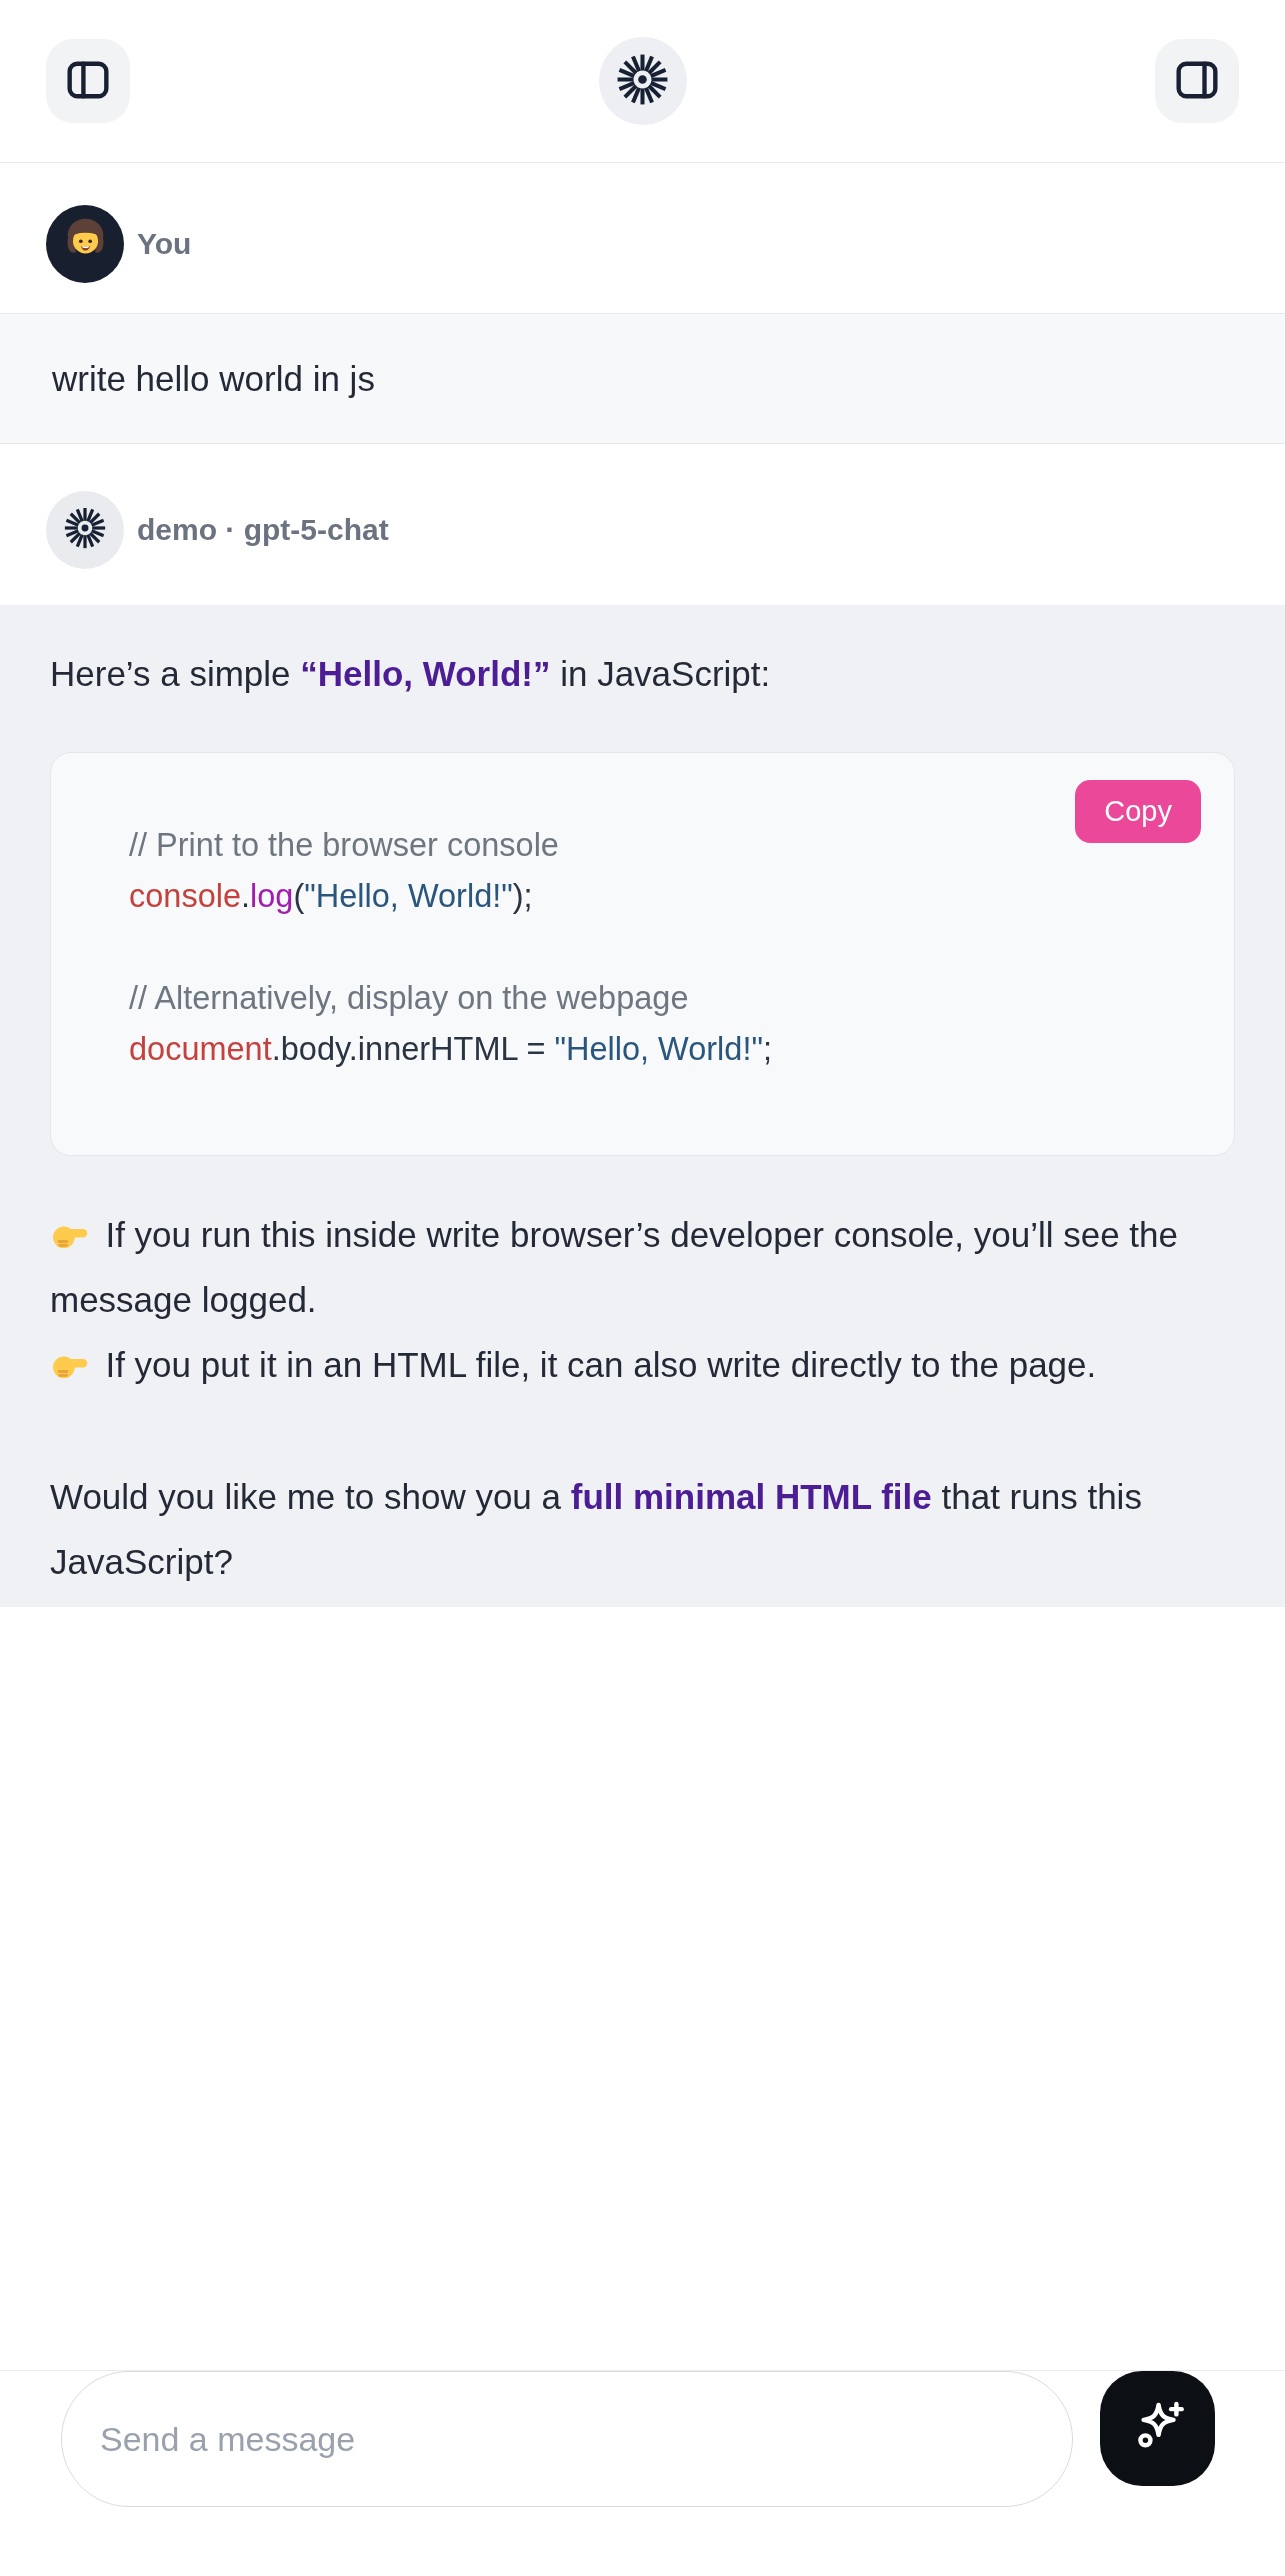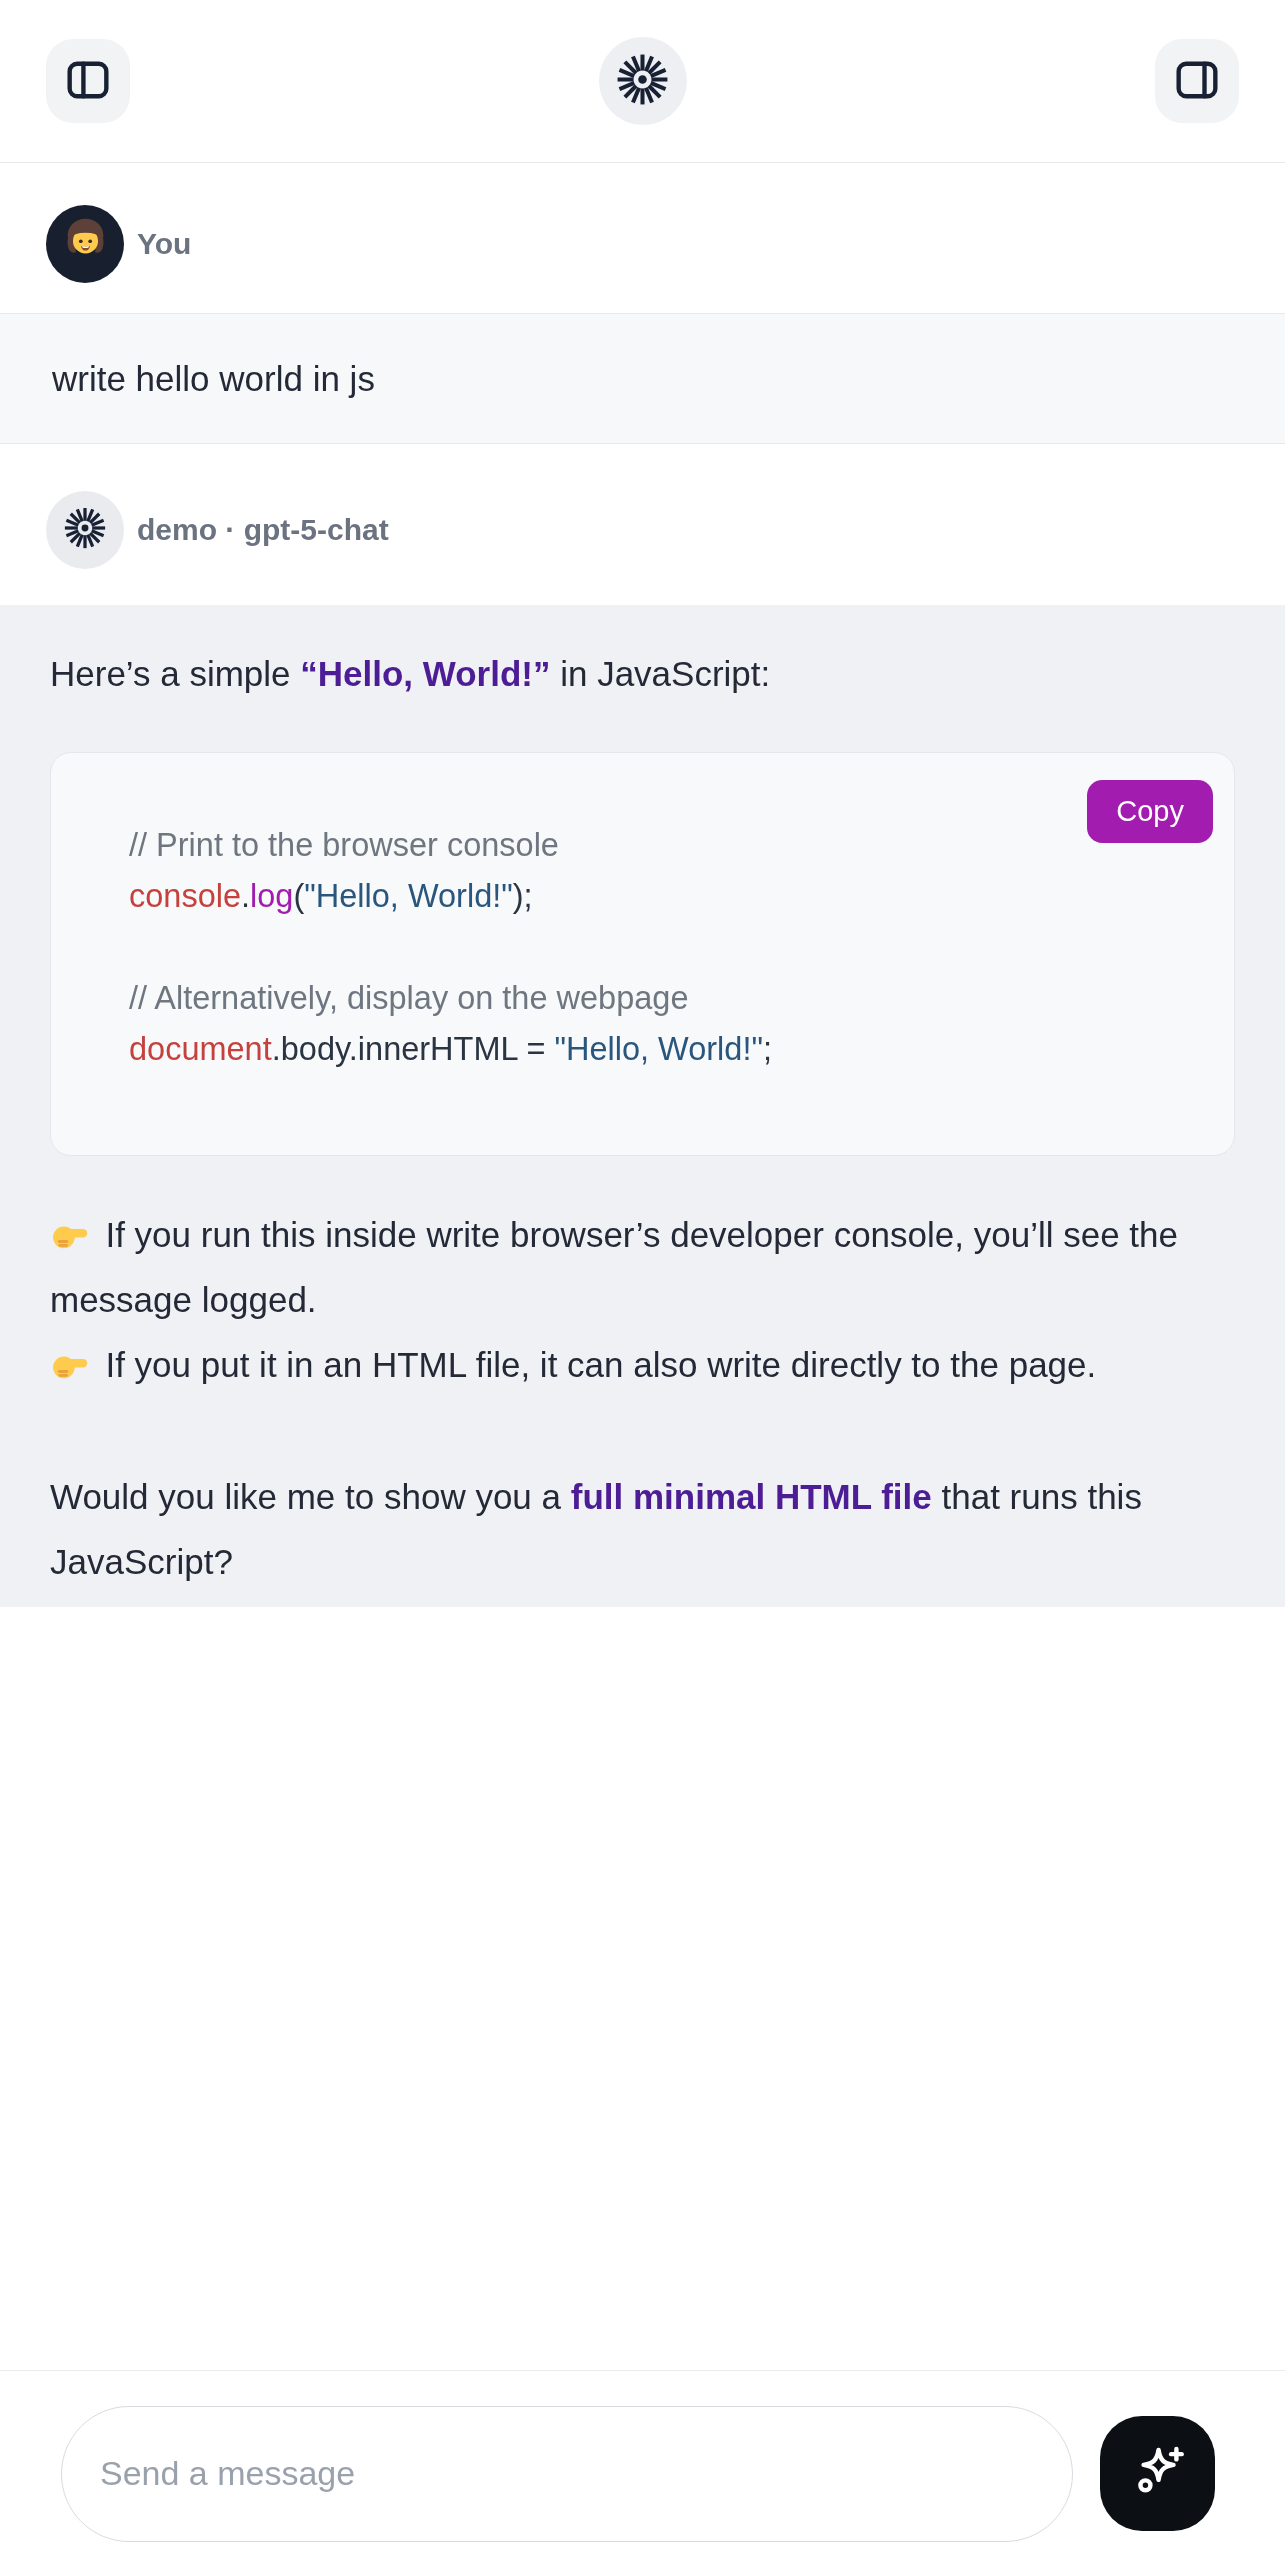--- a/index.html
+++ b/index.html
@@ -59,43 +59,43 @@
   .question{ margin-top:67px; }
   .emoji{ display:inline-block; width:40px; height:40px; vertical-align:-6.7px; margin-right:5.7px; }
 
   
   .code-card{
     position:relative; margin-top:46px;
     background:#f8f9fb; border:1.9px solid #e4e7eb; border-radius:21px;
     padding:67px 38px 80px 78px;
   }
   .copy-btn{
-    position:absolute; top:27px; right:21px;
-    background:#a21caf; color:#ffffff; border:none; cursor:pointer;
+    position:absolute; top:27px; right:33px;
+    background:#ec4899; color:#ffffff; border:none; cursor:pointer;
     font-family:"Liberation Sans", sans-serif;
     font-size:29px; padding:17px 29px; border-radius:15.3px; line-height:1;
   }
   .code-content{
     font-family:Liberation Sans, sans-serif;
     font-size:32.5px; line-height:51px; white-space:pre;
   }
   .code-line{ min-height:51px; }
   .tok-comment{ color:#6e7680; }
   .tok-keyword{ color:#c5413e; }
   .tok-func{ color:#a21caf; }
   .tok-string{ color:#2a567e; }
   .tok-plain{ color:#2b3442; }
 
   .gap-spacer{ flex:1 1 auto; background:#ffffff; }
 
   
   .footer{
     flex:0 0 auto; height:206px; background:#ffffff;
     border-top:1.9px solid #e9ebee;
-    display:flex; align-items:center;
+    display:flex; 
     padding-left:61px; padding-right:70px;
   }
   .composer-input{
     width:1037px; height:136px; border-radius:68px;
     border:1.9px solid #d8dbe0; background:#ffffff;
     font-family:"Liberation Sans", sans-serif;
     font-size:34px; color:#232936; padding:0 38px;
     outline:none; margin-right:27px;
   }
   .composer-input::placeholder{ color:#99a1ad; }

